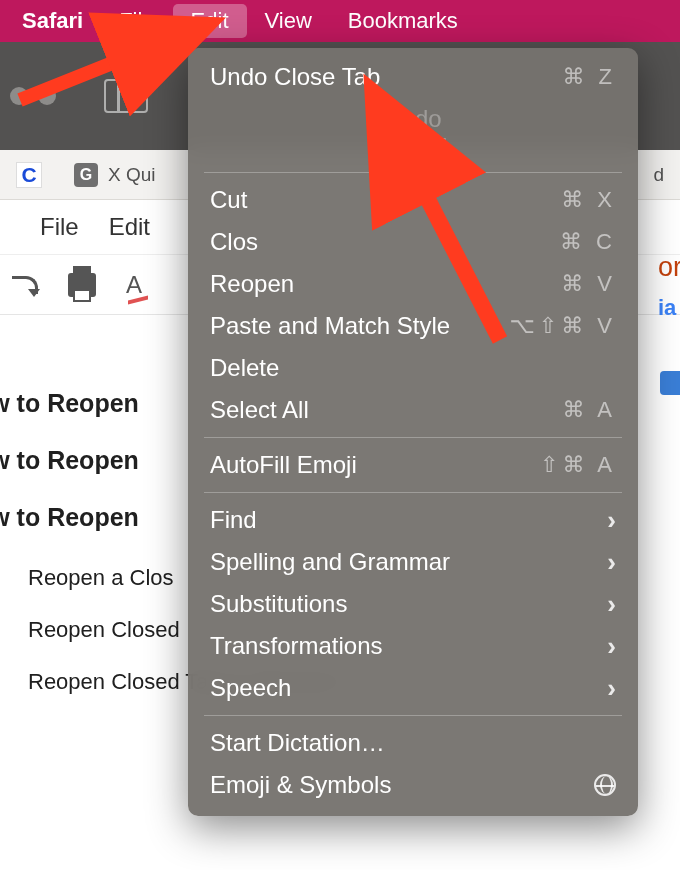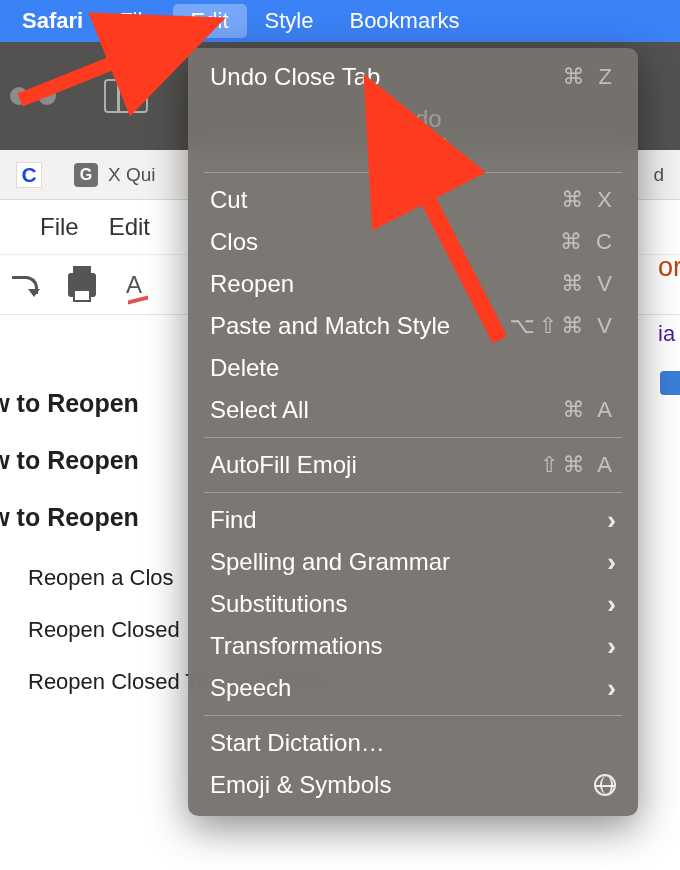--- a/index.html
+++ b/index.html
@@ -7,21 +7,21 @@
     width: 680px;
     height: 870px;
     overflow: hidden;
     font-family: -apple-system, "Helvetica Neue", Helvetica, Arial, sans-serif;
     background: #fff;
     position: relative;
   }
   
   .menubar {
     height: 42px;
-    background: #3b82f6;
+    background: #be185d;
     display: flex;
     align-items: center;
     padding-left: 4px;
     color: #fff;
     font-size: 22px;
   }
   .menubar-item {
     padding: 4px 18px;
     border-radius: 5px;
   }
@@ -256,35 +256,36 @@
   .orange-peek {
     position: absolute;
     top: 252px;
     right: 4px;
     width: 18px;
     color: #c2410c;
     font-size: 27px;
   }
   .arial-peek {
     position: absolute;
-    top: 321px;
+    top: 295px;
     right: 0;
     width: 22px;
-    color: #4c1d95;
+    color: #3b82f6;
     font-size: 22px;
+    font-weight: bold;
   }
 </style>
 </head>
 <body>
 
 <div class="menubar">
   <div class="menubar-item app">Safari</div>
   <div class="menubar-item">File</div>
   <div class="menubar-item open">Edit</div>
-  <div class="menubar-item">Style</div>
+  <div class="menubar-item">View</div>
   <div class="menubar-item">Bookmarks</div>
 </div>
 
 <div class="toolbar">
   <div class="dot"></div>
   <div class="dot"></div>
   <div class="sidebar-toggle"></div>
 </div>
 
 <div class="tabstrip">

